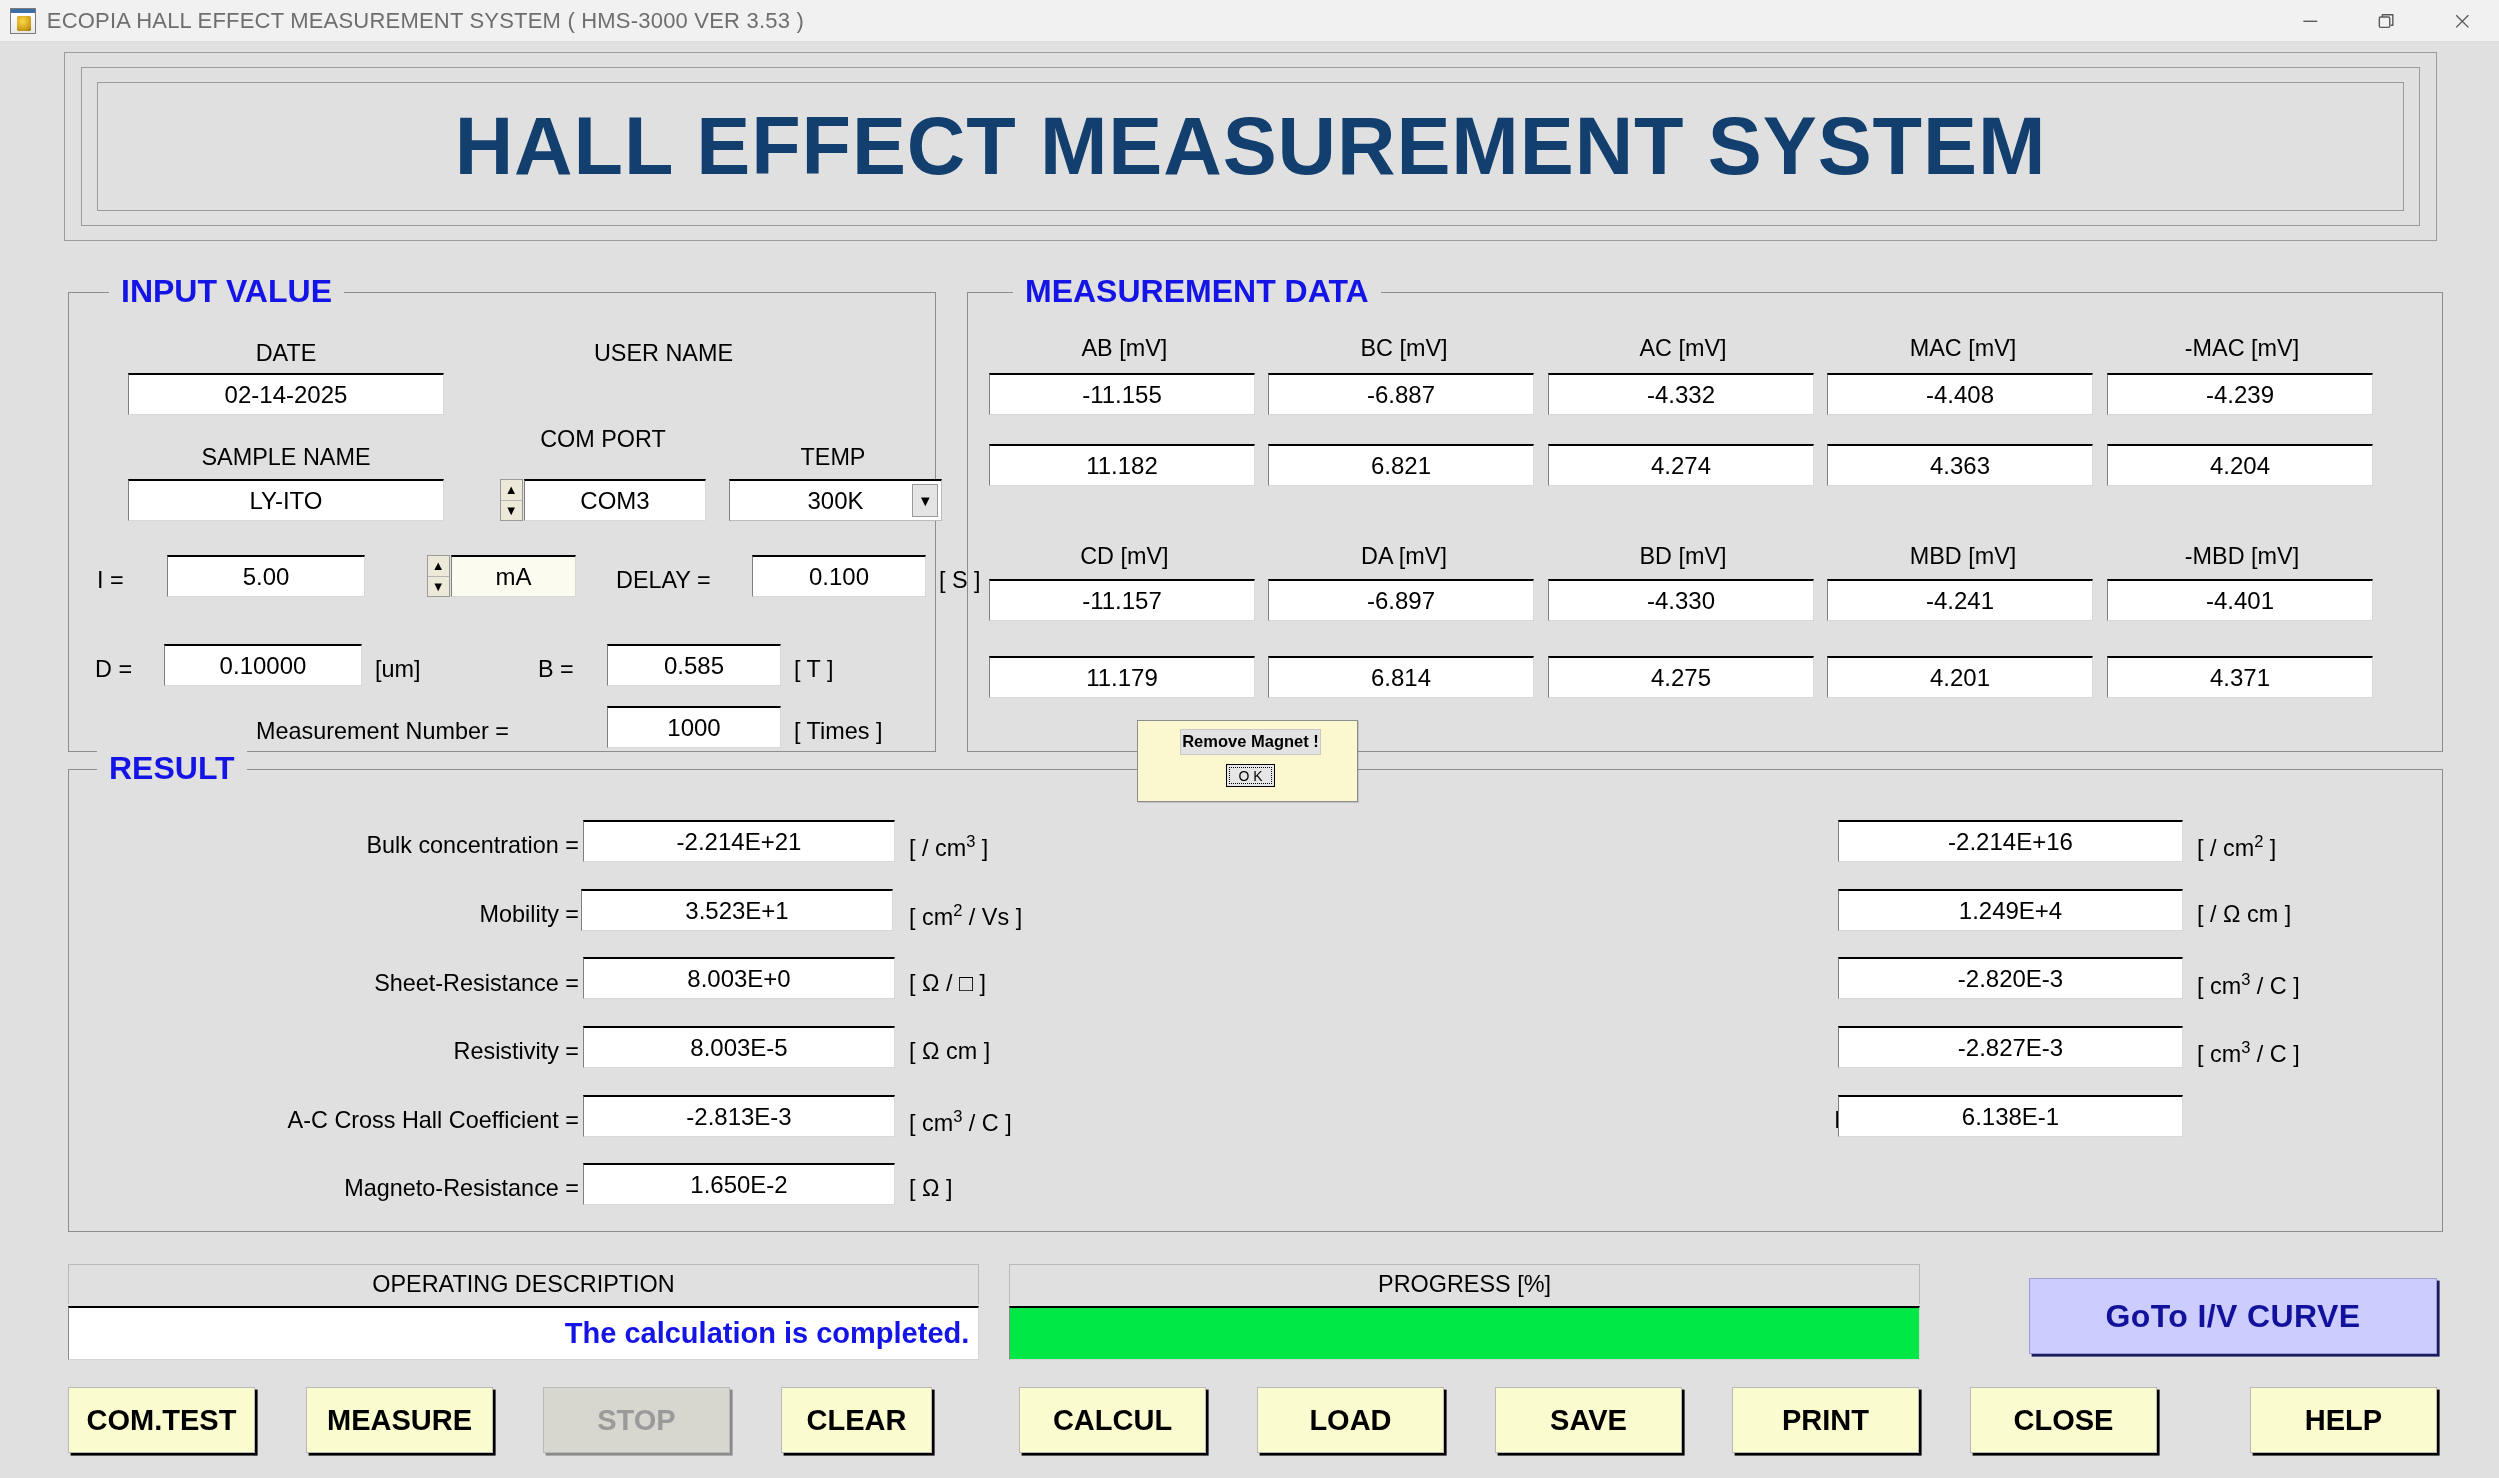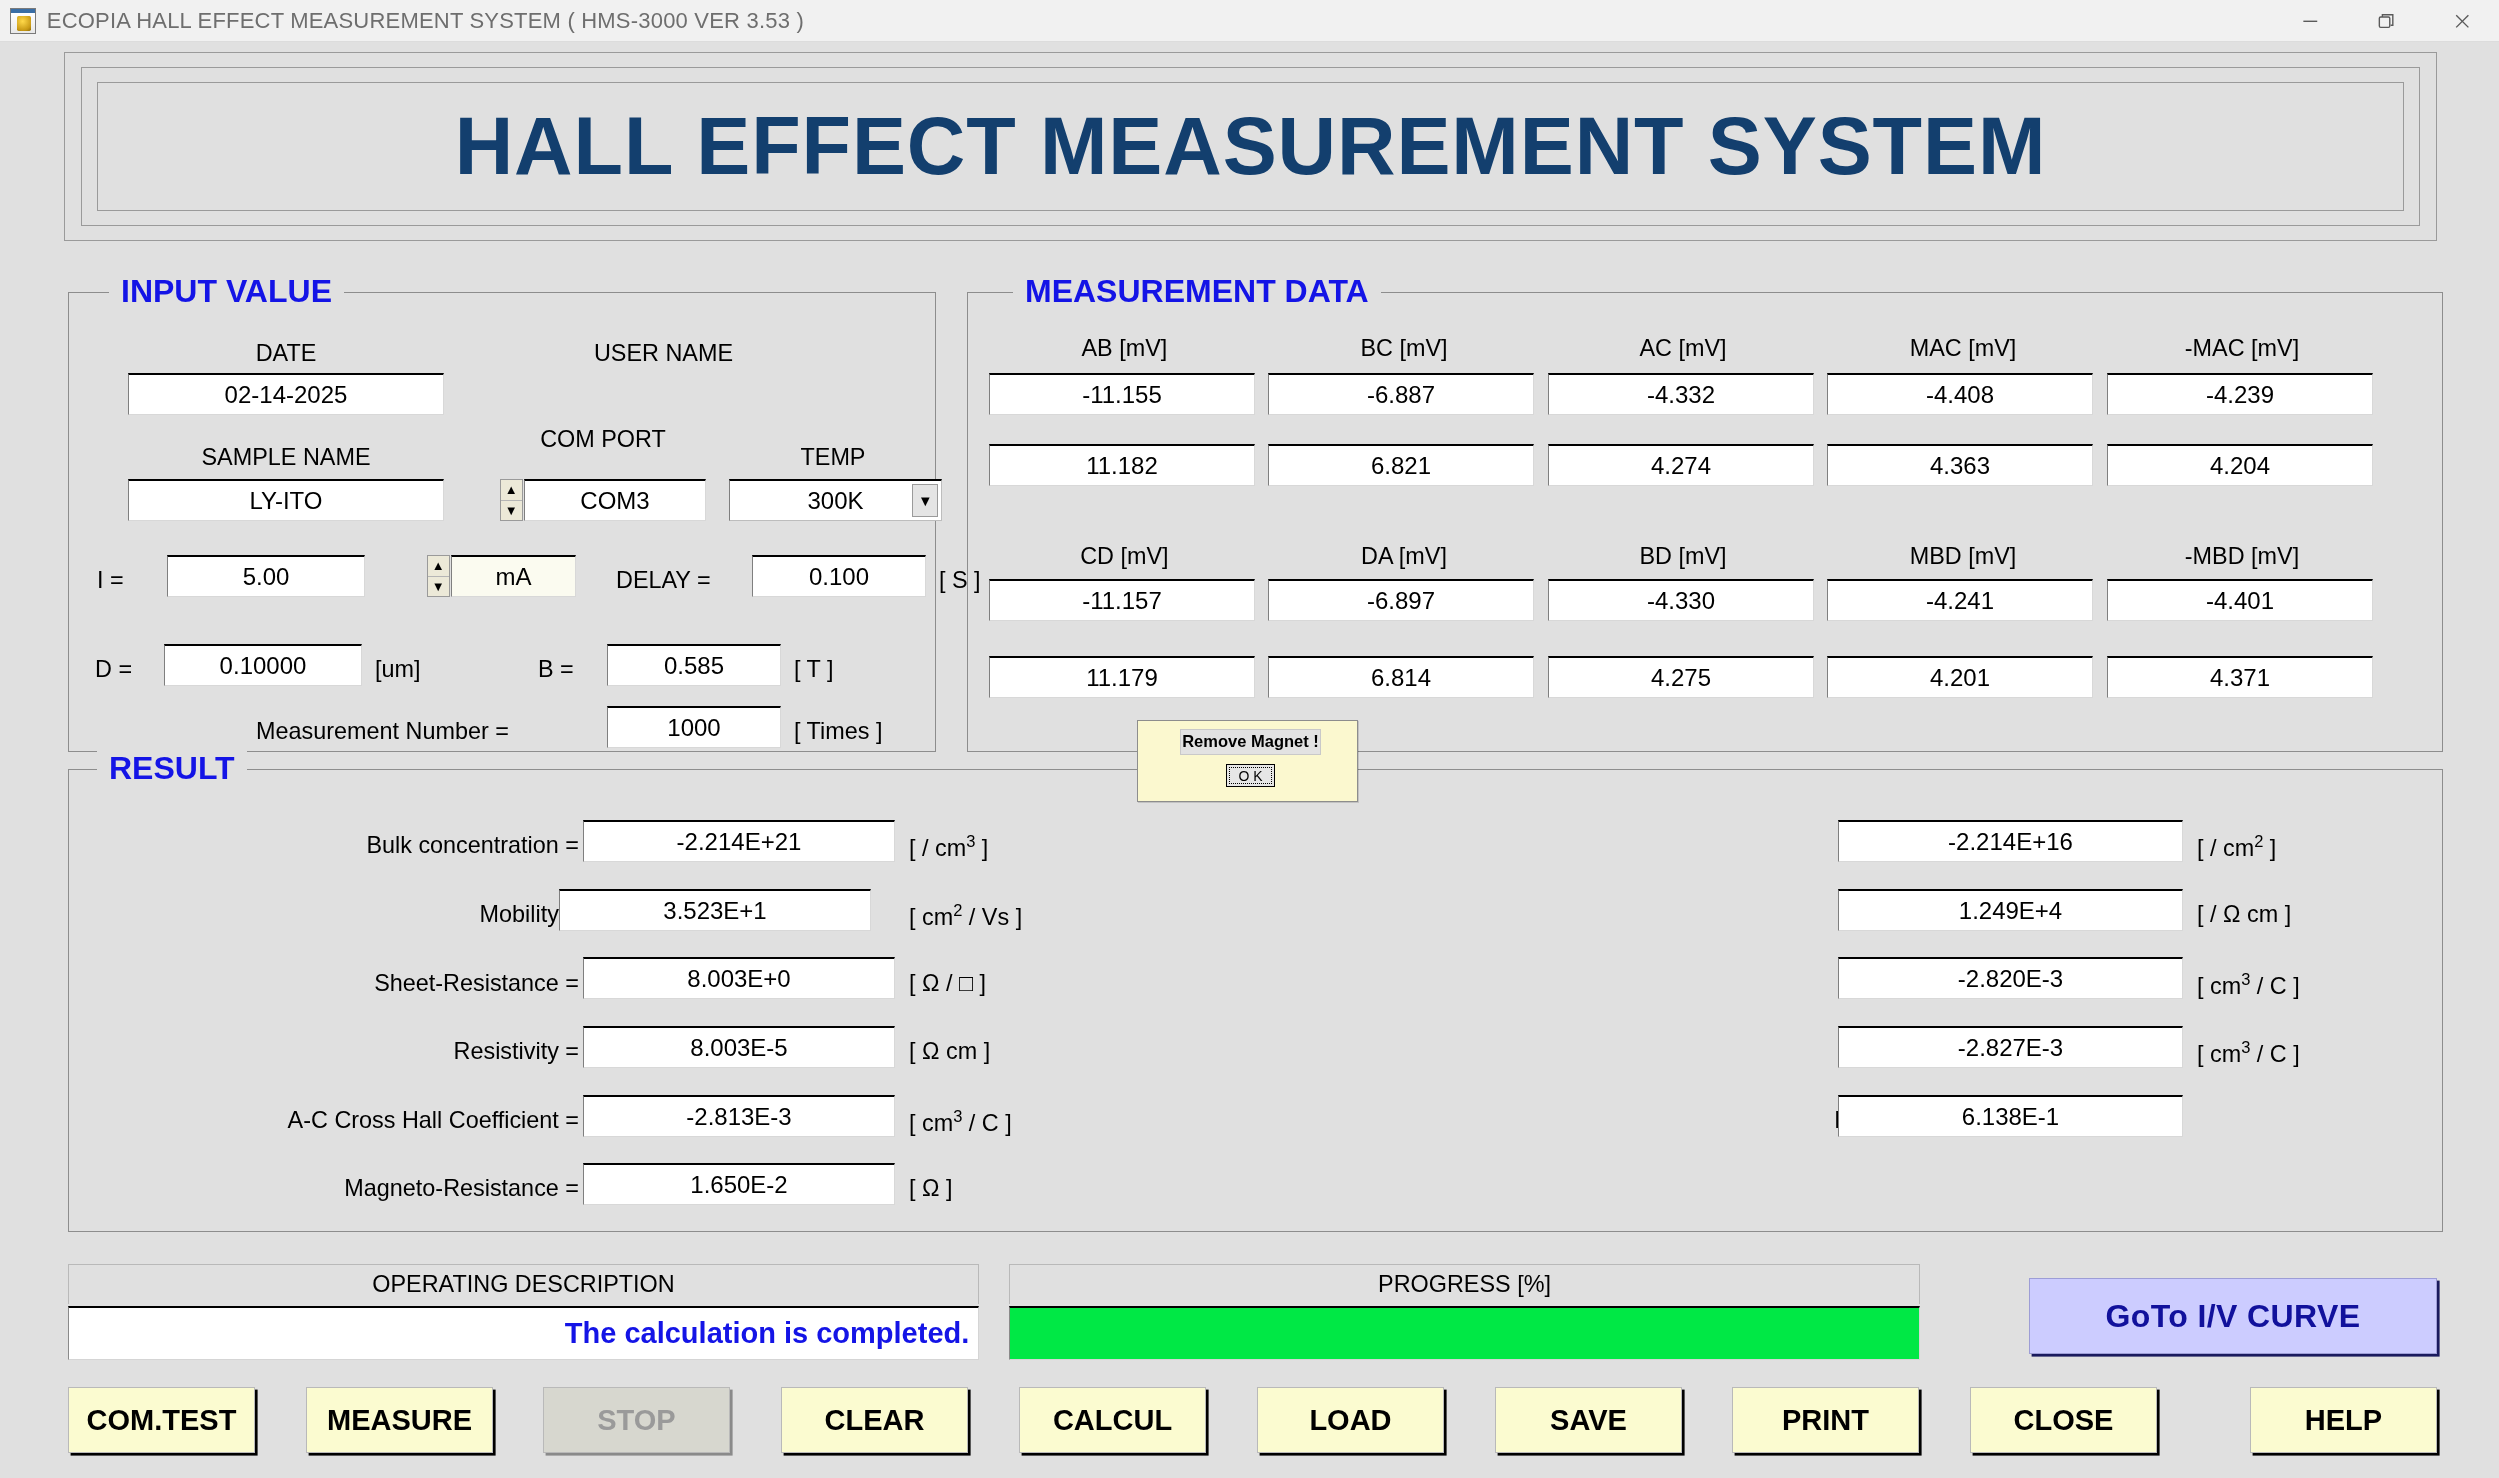--- a/index.html
+++ b/index.html
@@ -309,21 +309,21 @@
 </div>
 
 <div class="group" id="grp-result">
   <div class="group-title" style="left:28px;">RESULT</div>
 
   <div class="lbl" style="left:0px; top:62px; width:510px; text-align:right;">Bulk concentration =</div>
   <div class="field" style="left:514px; top:50px; width:312px; height:42px;">-2.214E+21</div>
   <div class="unit" style="left:840px; top:62px;"><span>[ / cm</span><sup>3</sup><span> ]</span></div>
 
   <div class="lbl" style="left:0px; top:131px; width:510px; text-align:right;">Mobility =</div>
-  <div class="field" style="left:490px; top:119px; width:312px; height:42px;">3.523E+1</div>
+  <div class="field" style="left:512px; top:119px; width:312px; height:42px;">3.523E+1</div>
   <div class="unit" style="left:840px; top:131px;"><span>[ cm</span><sup>2</sup><span> / Vs ]</span></div>
 
   <div class="lbl" style="left:0px; top:200px; width:510px; text-align:right;">Sheet-Resistance =</div>
   <div class="field" style="left:514px; top:187px; width:312px; height:42px;">8.003E+0</div>
   <div class="unit" style="left:840px; top:200px;"><span>[ Ω  /  □ ]</span></div>
 
   <div class="lbl" style="left:0px; top:268px; width:510px; text-align:right;">Resistivity =</div>
   <div class="field" style="left:514px; top:256px; width:312px; height:42px;">8.003E-5</div>
   <div class="unit" style="left:840px; top:268px;"><span>[ Ω cm ]</span></div>
 
@@ -368,20 +368,20 @@
 <div class="panel-hdr" id="pg-hdr">PROGRESS [%]</div>
 <div class="panel-body" id="pg-body">
   <div id="pg-fill" style="width: 100%;"></div>
 </div>
 
 <div id="iv-btn">GoTo I/V CURVE</div>
 
 <div class="btn" style="left:68px;   width:187px;">COM.TEST</div>
 <div class="btn" style="left:306px;  width:187px;">MEASURE</div>
 <div class="btn disabled" style="left:543px; width:187px;">STOP</div>
-<div class="btn" style="left:781px;  width:187px;">CLEAR</div>
+<div class="btn" style="left:781px;  width:151px;">CLEAR</div>
 <div class="btn" style="left:1019px; width:187px;">CALCUL</div>
 <div class="btn" style="left:1257px; width:187px;">LOAD</div>
 <div class="btn" style="left:1495px; width:187px;">SAVE</div>
 <div class="btn" style="left:1732px; width:187px;">PRINT</div>
 <div class="btn" style="left:1970px; width:187px;">CLOSE</div>
 <div class="btn" style="left:2250px; width:187px;">HELP</div>
 
 
 </body></html>

